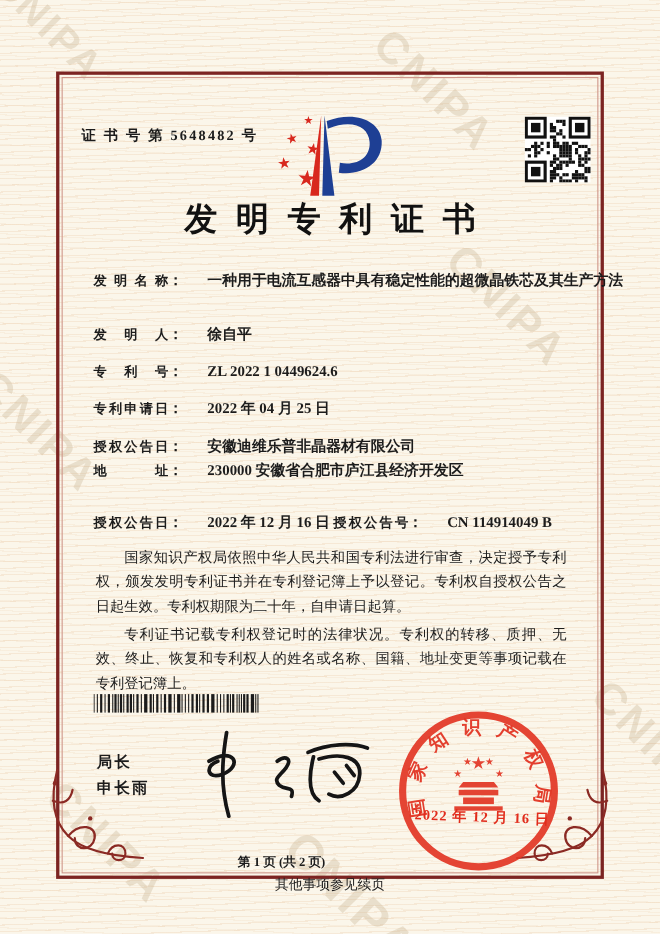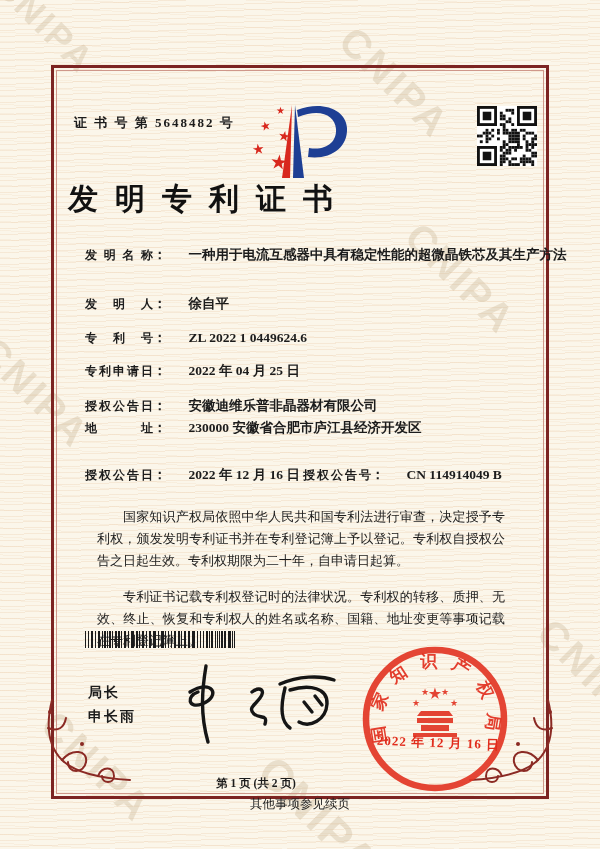--- a/index.html
+++ b/index.html
@@ -25,32 +25,32 @@
   .frame{
     position:absolute;left:51px;top:65px;width:498px;height:734px;
     border:3px solid #7c2422;z-index:1;box-sizing:border-box;
   }
   .frame-inner{
     position:absolute;inset:2px;border:1px solid #cf978a;
   }
   .abs{position:absolute;z-index:2;}
   .certno{left:74px;top:114px;font-size:13px;font-weight:700;letter-spacing:2px;}
   .title{
-    left:51px;top:179px;width:498px;
+    left:51px;top:179px;width:498px;text-align:center;
     font-size:30px;font-weight:700;letter-spacing:17px;text-indent:17px;color:#111;
   }
   .row{left:85px;font-size:14px;font-weight:600;white-space:nowrap;}
   .lbl{
     display:inline-block;width:68px;vertical-align:bottom;
     text-align:justify;text-align-last:justify;font-weight:700;font-size:12px;
   }
   .colon{font-weight:700;font-size:13.5px;}
   .val{margin-left:22px;font-size:13.5px;font-weight:600;}
   .paras{left:83px;top:492px;width:436px;font-size:13px;line-height:22px;text-align:justify;}
-  .paras p{margin:14px;text-indent:2em;font-weight:500;}
+  .paras p{margin:4px;text-indent:2em;font-weight:500;}
   .director{left:88px;font-size:14px;font-weight:700;letter-spacing:2px;}
   .sealdate{
     left:366px;top:734px;width:145px;text-align:center;
     color:#e12c1c;font-size:13px;font-weight:700;letter-spacing:1px;
     transform:rotate(2deg);z-index:4;white-space:nowrap;
   }
   .pageinfo{left:51px;top:776px;width:410px;text-align:center;font-size:11.5px;font-weight:600;}
   .footnote{left:0;top:796px;width:600px;text-align:center;font-size:12.5px;font-weight:400;}
   .logo-star{position:absolute;color:#d8281e;line-height:1;font-family:"DejaVu Sans",sans-serif;}
   svg{display:block;}

